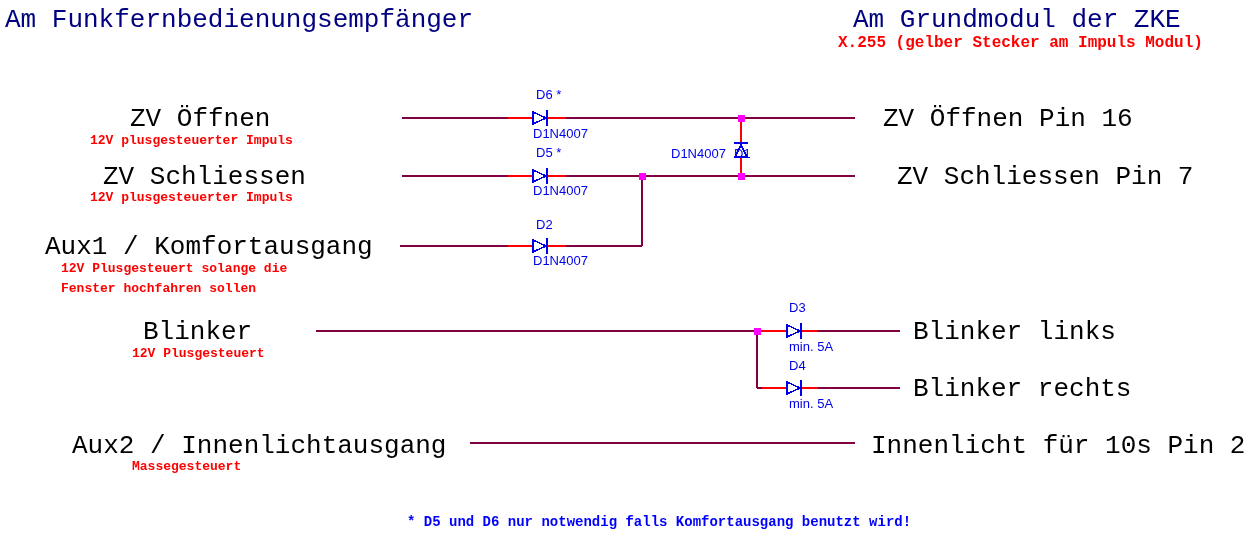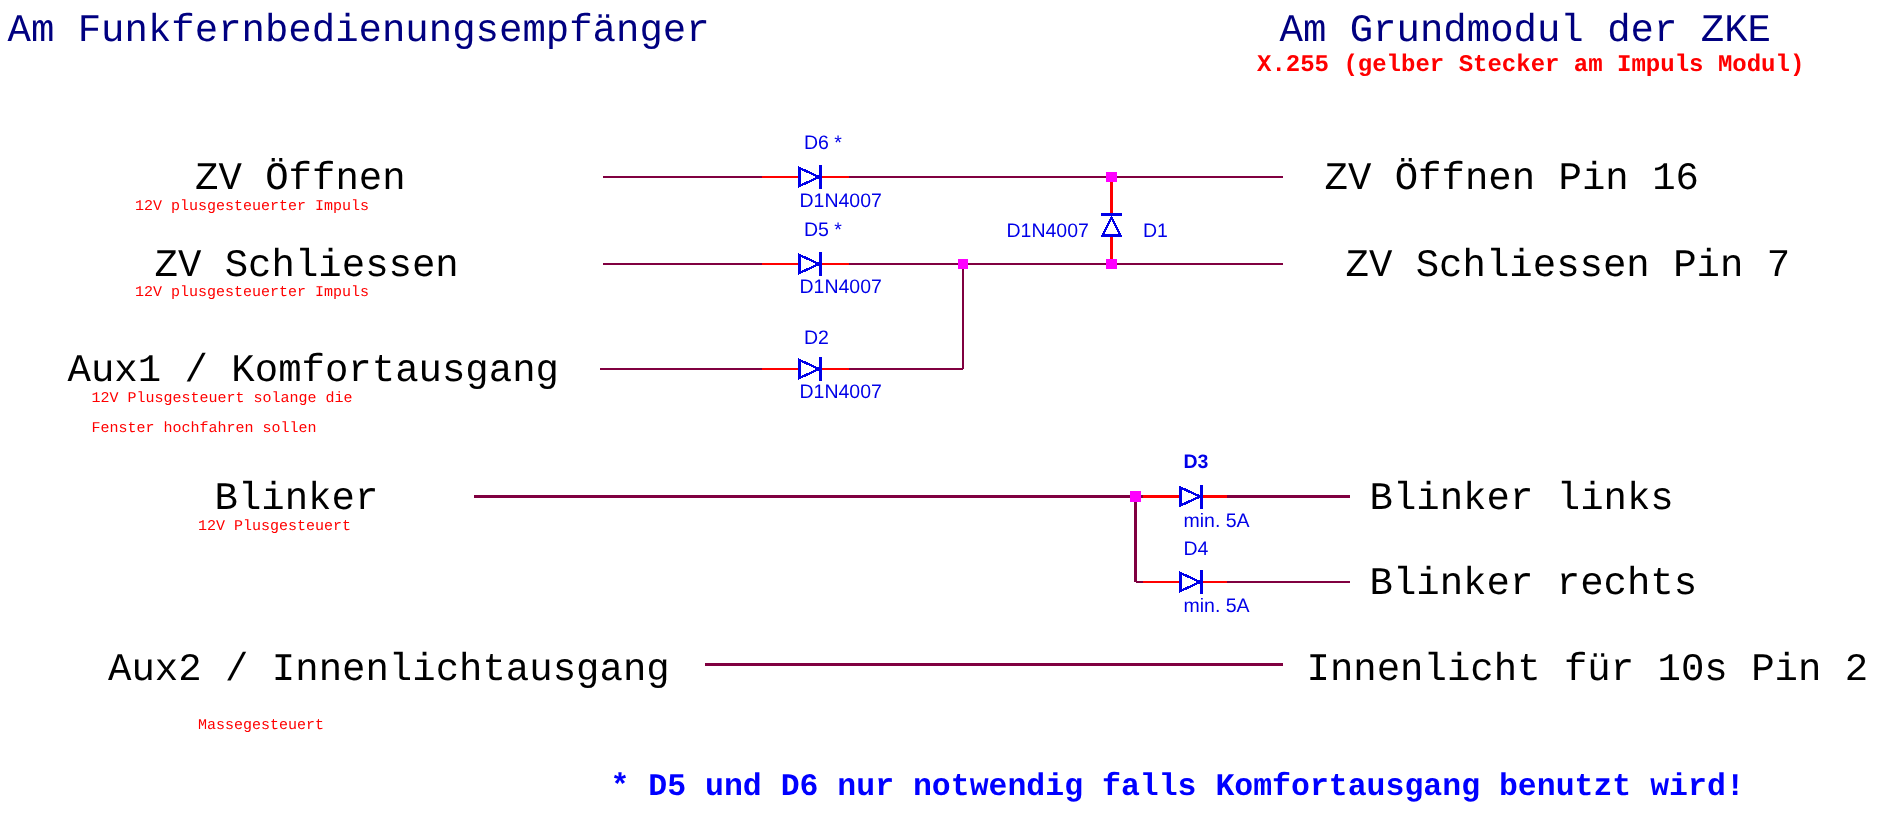--- a/index.html
+++ b/index.html
@@ -7,23 +7,23 @@
     position:relative;
     width:1251px;height:545px;
     background:#ffffff;
     overflow:hidden;
     font-family:"Liberation Mono","DejaVu Sans Mono",monospace;
   }
   .canvas svg{position:absolute;left:0;top:0;}
   .txt{position:absolute;white-space:nowrap;line-height:1.05;}
   .title{font-size:26px;color:#000080;}
   .sig{font-size:26px;color:#000000;}
-  .note-red{font-size:10px;font-weight:normal;color:#ff0000;}
+  .note-red{font-size:13px;font-weight:bold;color:#ff0000;}
   .subtitle-red{font-size:16px;font-weight:bold;color:#ff0000;}
-  .footnote{font-size:21px;font-weight:bold;color:#0000ff;}
+  .footnote{font-size:14px;font-weight:bold;color:#0000ff;}
   .part{
     font-family:"Liberation Sans","DejaVu Sans",sans-serif;
     font-size:13px;color:#0000e8;
   }
   .wire{stroke:#800040;stroke-width:1.5;fill:none;}
   .lead{stroke:#ff0000;stroke-width:1.5;fill:none;}
   .dsym{stroke:#0000e8;stroke-width:1.6;fill:#ffffff;}
   .dbar{stroke:#0000e8;stroke-width:2;fill:none;}
   .junc{fill:#ff00ff;stroke:none;}
 </style>
@@ -108,41 +108,41 @@
   <div class="txt note-red" style="left:90px;top:191px;">12V plusgesteuerter Impuls</div>
 
   <div class="txt sig" style="left:45px;top:234px;">Aux1 / Komfortausgang</div>
   <div class="txt note-red" style="left:61px;top:262px;">12V Plusgesteuert solange die</div>
   <div class="txt note-red" style="left:61px;top:282px;">Fenster hochfahren sollen</div>
 
   <div class="txt sig" style="left:143px;top:319px;">Blinker</div>
   <div class="txt note-red" style="left:132px;top:347px;">12V Plusgesteuert</div>
 
   <div class="txt sig" style="left:72px;top:433px;">Aux2 / Innenlichtausgang</div>
-  <div class="txt note-red" style="left:132px;top:460px;margin-top:20px;">Massegesteuert</div>
+  <div class="txt note-red" style="left:132px;top:460px;">Massegesteuert</div>
 
   <div class="txt sig" style="left:883px;top:106px;">ZV Öffnen Pin 16</div>
   <div class="txt sig" style="left:897px;top:164px;">ZV Schliessen Pin 7</div>
   <div class="txt sig" style="left:913px;top:376px;">Blinker rechts</div>
   <div class="txt sig" style="left:913px;top:319px;">Blinker links</div>
   <div class="txt sig" style="left:871px;top:433px;">Innenlicht für 10s Pin 2</div>
 
   <div class="txt part" style="left:536px;top:88px;">D6 *</div>
   <div class="txt part" style="left:533px;top:127px;">D1N4007</div>
 
   <div class="txt part" style="left:536px;top:146px;">D5 *</div>
   <div class="txt part" style="left:533px;top:184px;">D1N4007</div>
 
   <div class="txt part" style="left:536px;top:218px;">D2</div>
   <div class="txt part" style="left:533px;top:254px;">D1N4007</div>
 
   <div class="txt part" style="left:671px;top:147px;">D1N4007</div>
-  <div class="txt part" style="left:762px;top:147px;text-align:center;">D1</div>
+  <div class="txt part" style="left:734px;top:147px;text-align:center;">D1</div>
 
-  <div class="txt part" style="left:789px;top:301px;font-weight:bold;">D3</div>
+  <div class="txt part" style="left:789px;top:301px;">D3</div>
   <div class="txt part" style="left:789px;top:340px;">min. 5A</div>
 
   <div class="txt part" style="left:789px;top:359px;">D4</div>
   <div class="txt part" style="left:789px;top:397px;">min. 5A</div>
 
   <div class="txt footnote" style="left:407px;top:515px;">* D5 und D6 nur notwendig falls Komfortausgang benutzt wird!</div>
 
 </div>
 
 </body></html>

